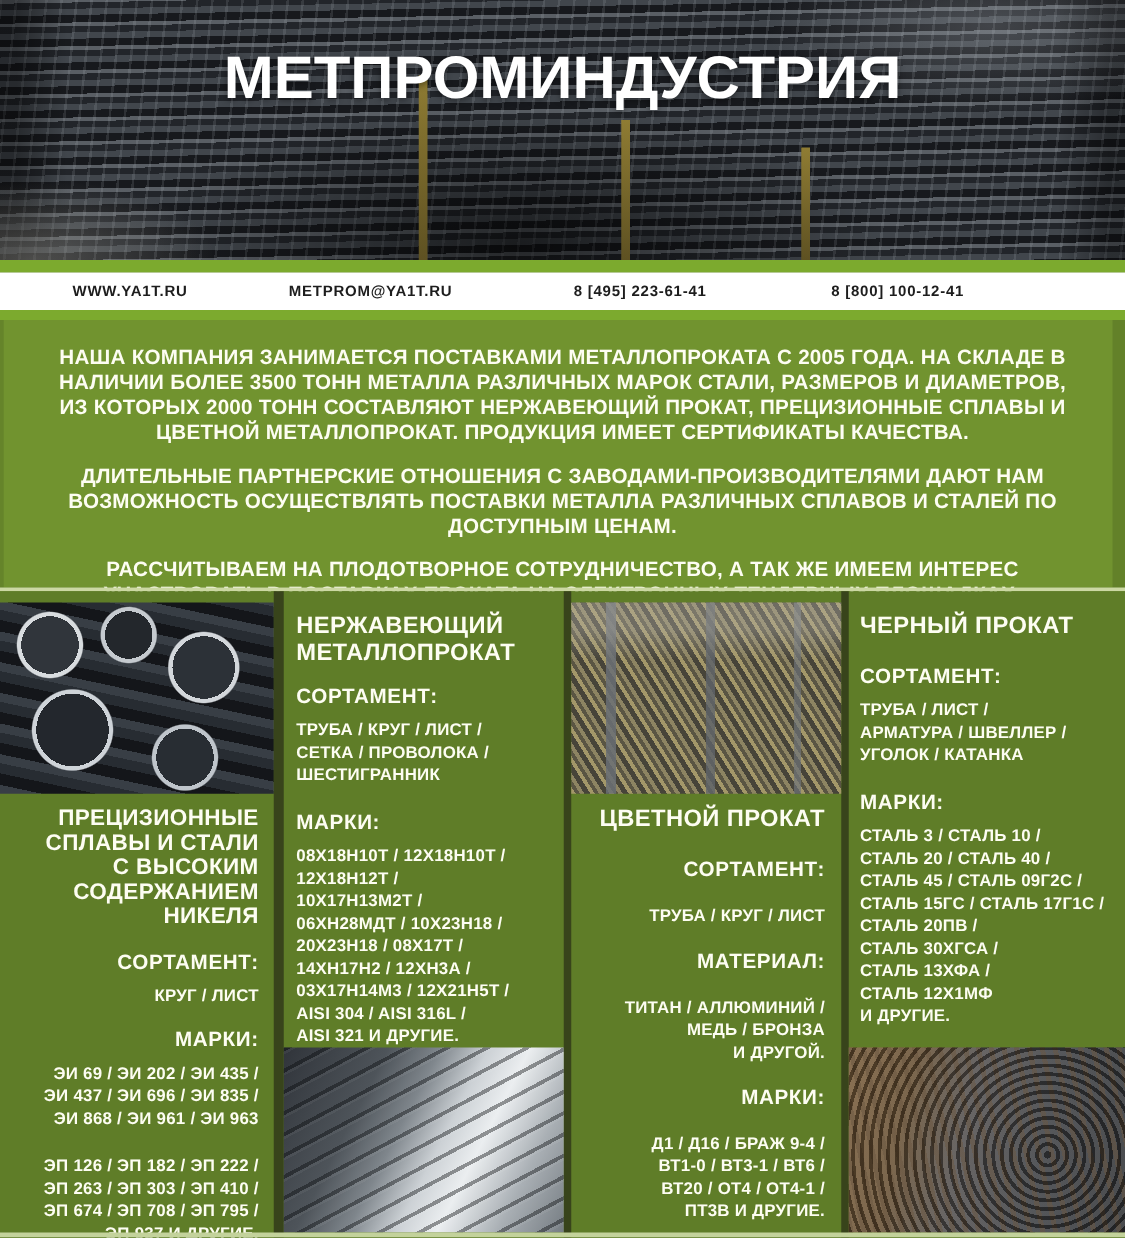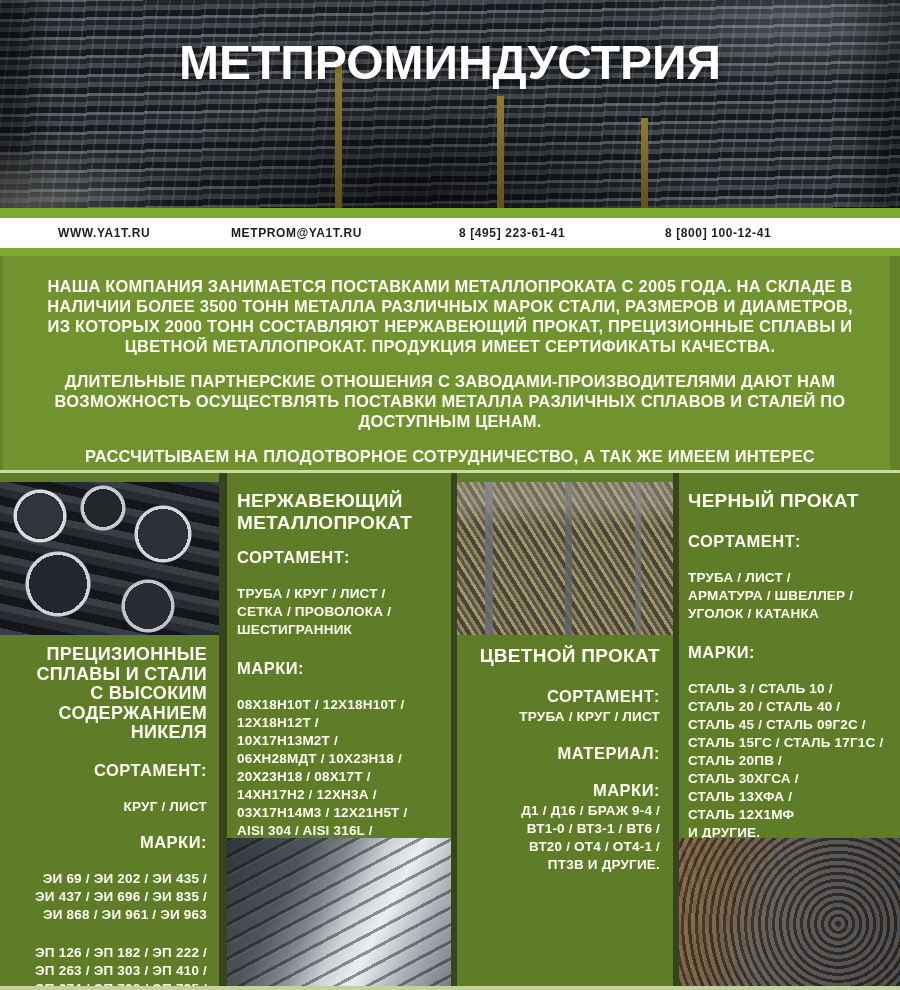--- a/index.html
+++ b/index.html
@@ -86,21 +86,21 @@
   .col-text{position:absolute;color:#fdfdf2;}
   .col1 .col-text{top:172px;left:6px;right:12px;text-align:right;}
   .col2 .col-text{top:17px;left:10px;right:4px;text-align:left;}
   .col3 .col-text{top:172px;left:4px;right:13px;text-align:right;}
   .col4 .col-text{top:17px;left:9px;right:4px;text-align:left;}
   .cat-title{font-size:19px;line-height:22px;font-weight:700;letter-spacing:.3px;white-space:pre-line;}
   .col1 .cat-title{font-size:18px;line-height:19.5px;}
   .label{font-size:16.5px;font-weight:700;letter-spacing:.5px;}
   .list{font-size:13.5px;line-height:18px;font-weight:700;letter-spacing:.2px;white-space:pre-line;}
   .mt20{margin-top:20px;} .mt18{margin-top:18px;} .mt17{margin-top:17px;}
-  .mt14{margin-top:14px;} .mt3{margin-top:18px;} .mt2{margin-top:2px;}
+  .mt14{margin-top:14px;} .mt3{margin-top:8px;} .mt2{margin-top:18px;}
   .bottom-stripe{position:absolute;bottom:0;left:0;width:900px;height:4px;background:#c3d29b;}
 </style>
 </head>
 <body>
 
 <div class="hero">
   <div class="hero-post p1"></div>
   <div class="hero-post p2"></div>
   <div class="hero-post p3"></div>
   <div class="hero-floor"></div>
@@ -176,20 +176,23 @@
     <div class="photo photo-sheets"></div>
   </div>
 
   <div class="col col3">
     <div class="photo photo-rods"></div>
     <div class="col-text">
       <div class="cat-title">ЦВЕТНОЙ ПРОКАТ</div>
       <div class="label mt20">СОРТАМЕНТ:</div>
       <div class="list mt2">ТРУБА / КРУГ / ЛИСТ</div>
       <div class="label mt18">МАТЕРИАЛ:</div>
+      <div class="list mt2">ТИТАН / АЛЛЮМИНИЙ /
+МЕДЬ / БРОНЗА
+И ДРУГОЙ.</div>
       <div class="label mt18">МАРКИ:</div>
       <div class="list mt2">Д1 / Д16 / БРАЖ 9-4 /
 ВТ1-0 / ВТ3-1 / ВТ6 /
 ВТ20 / ОТ4 / ОТ4-1 /
 ПТ3В И ДРУГИЕ.</div>
     </div>
   </div>
 
   <div class="col col4">
     <div class="col-text">

